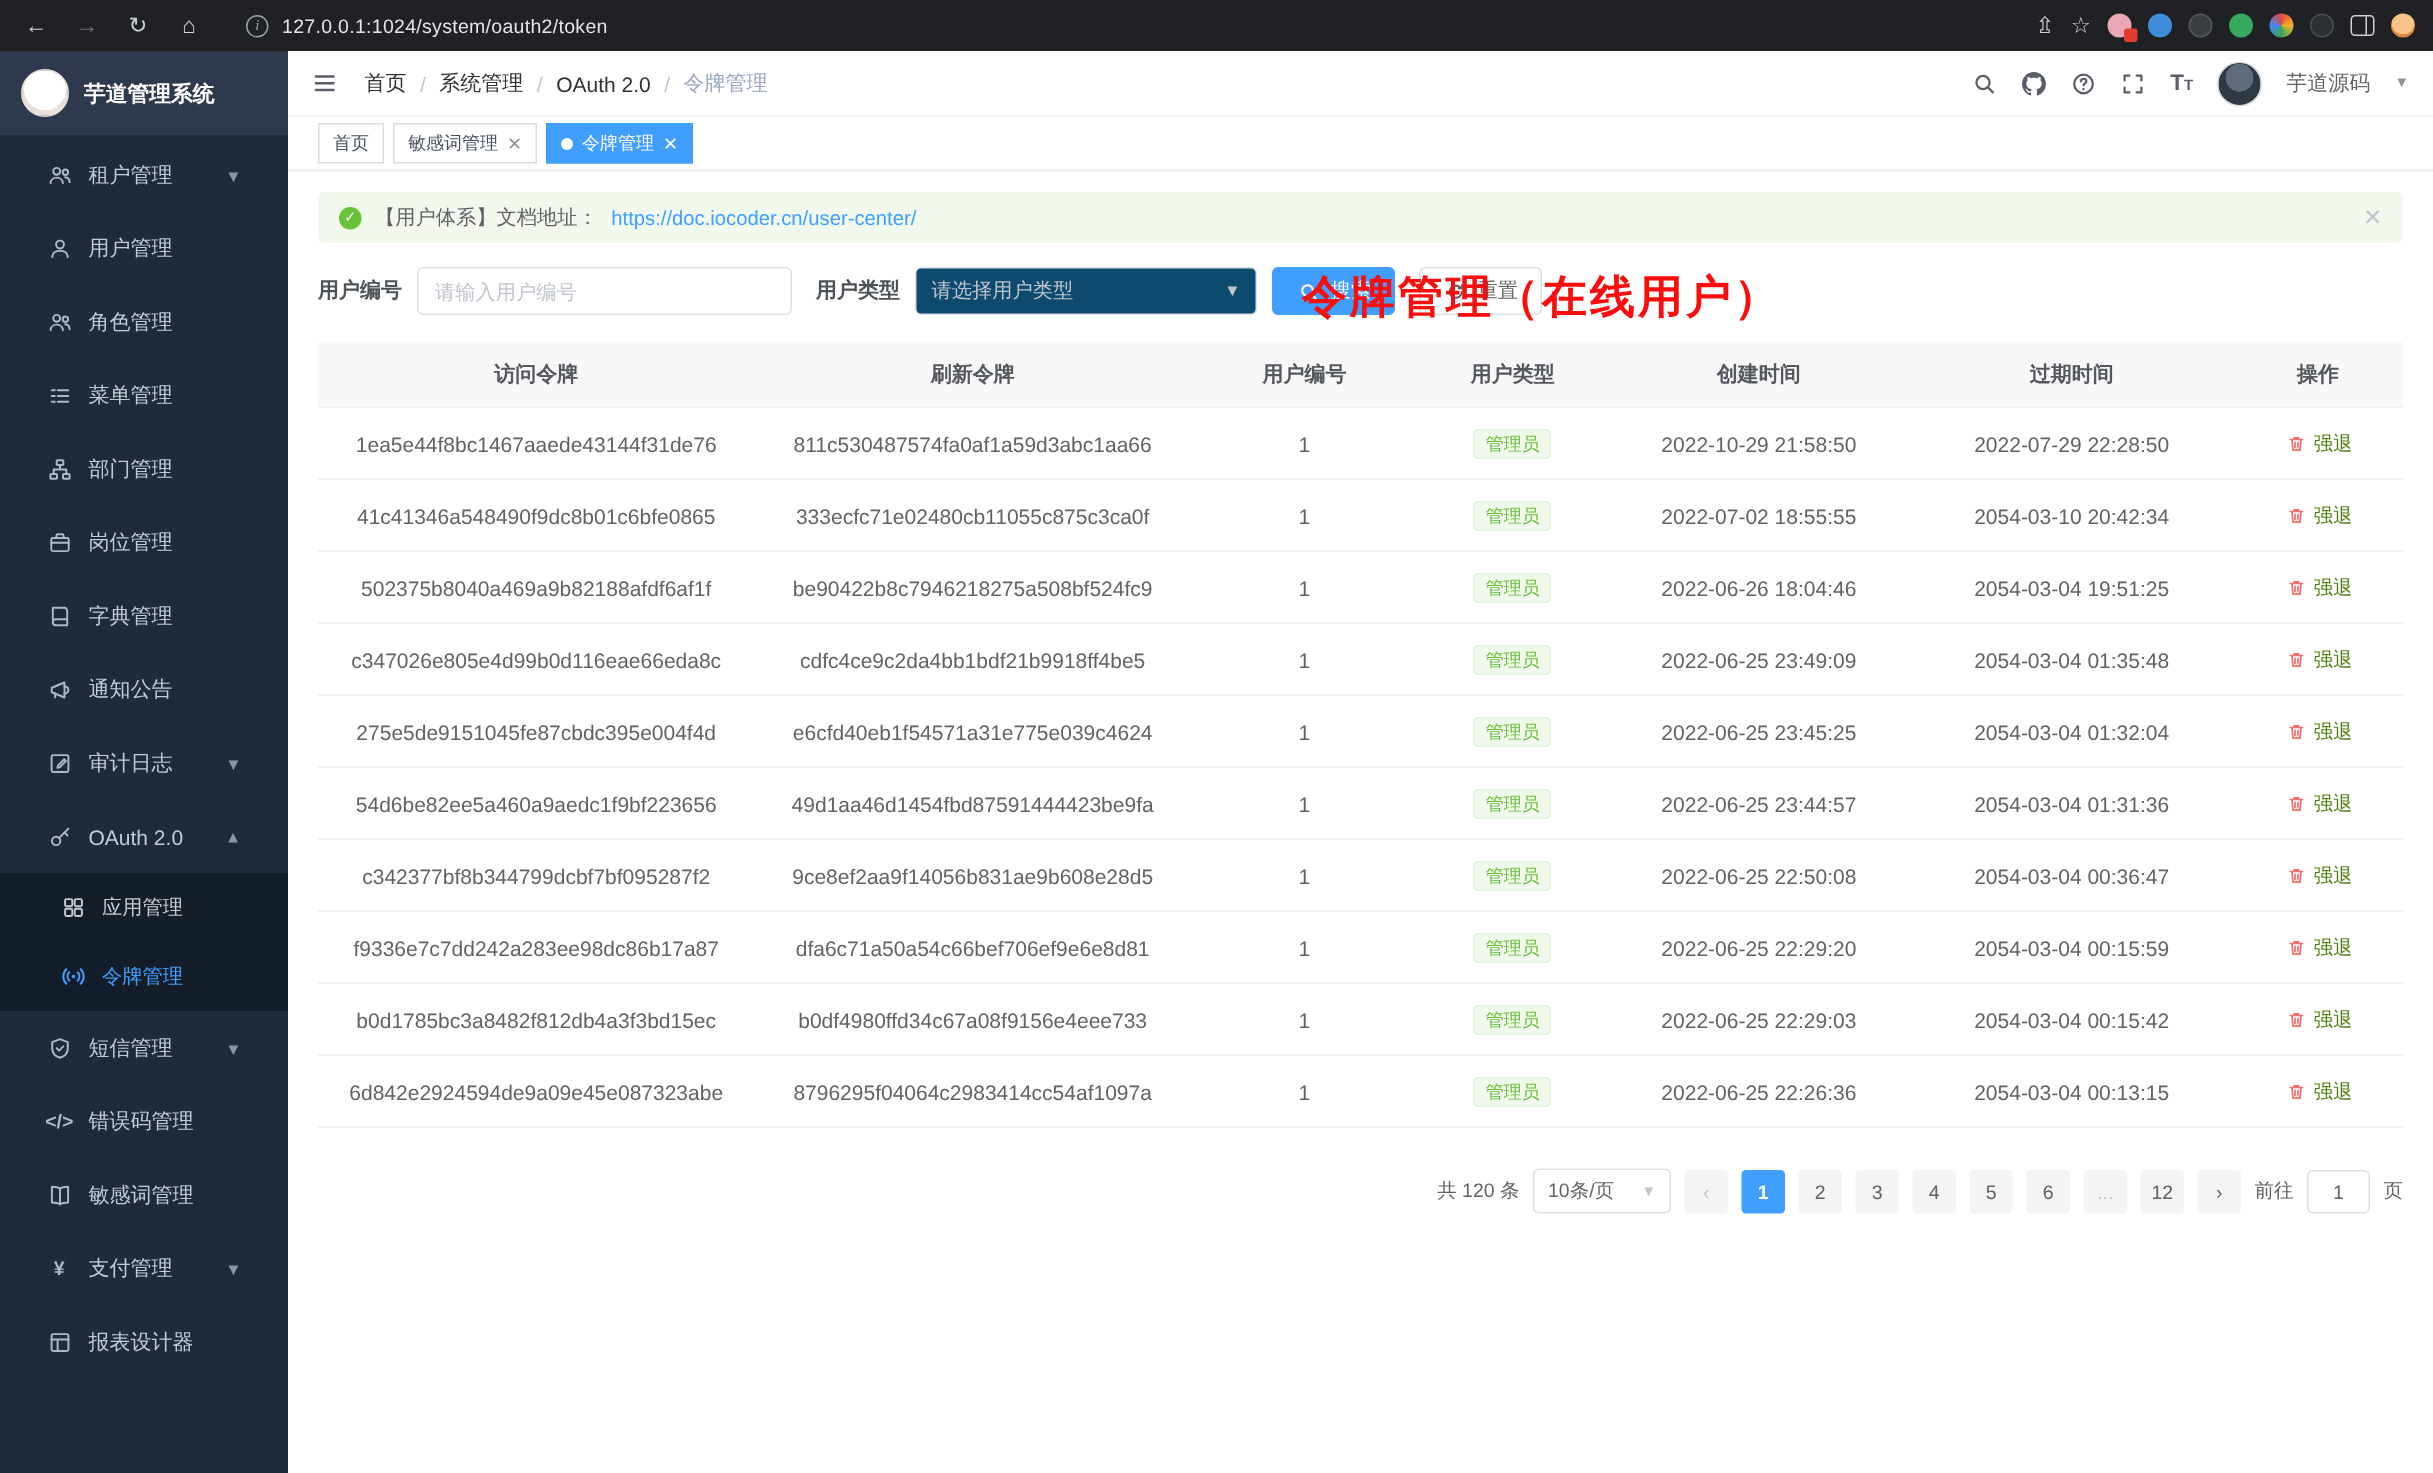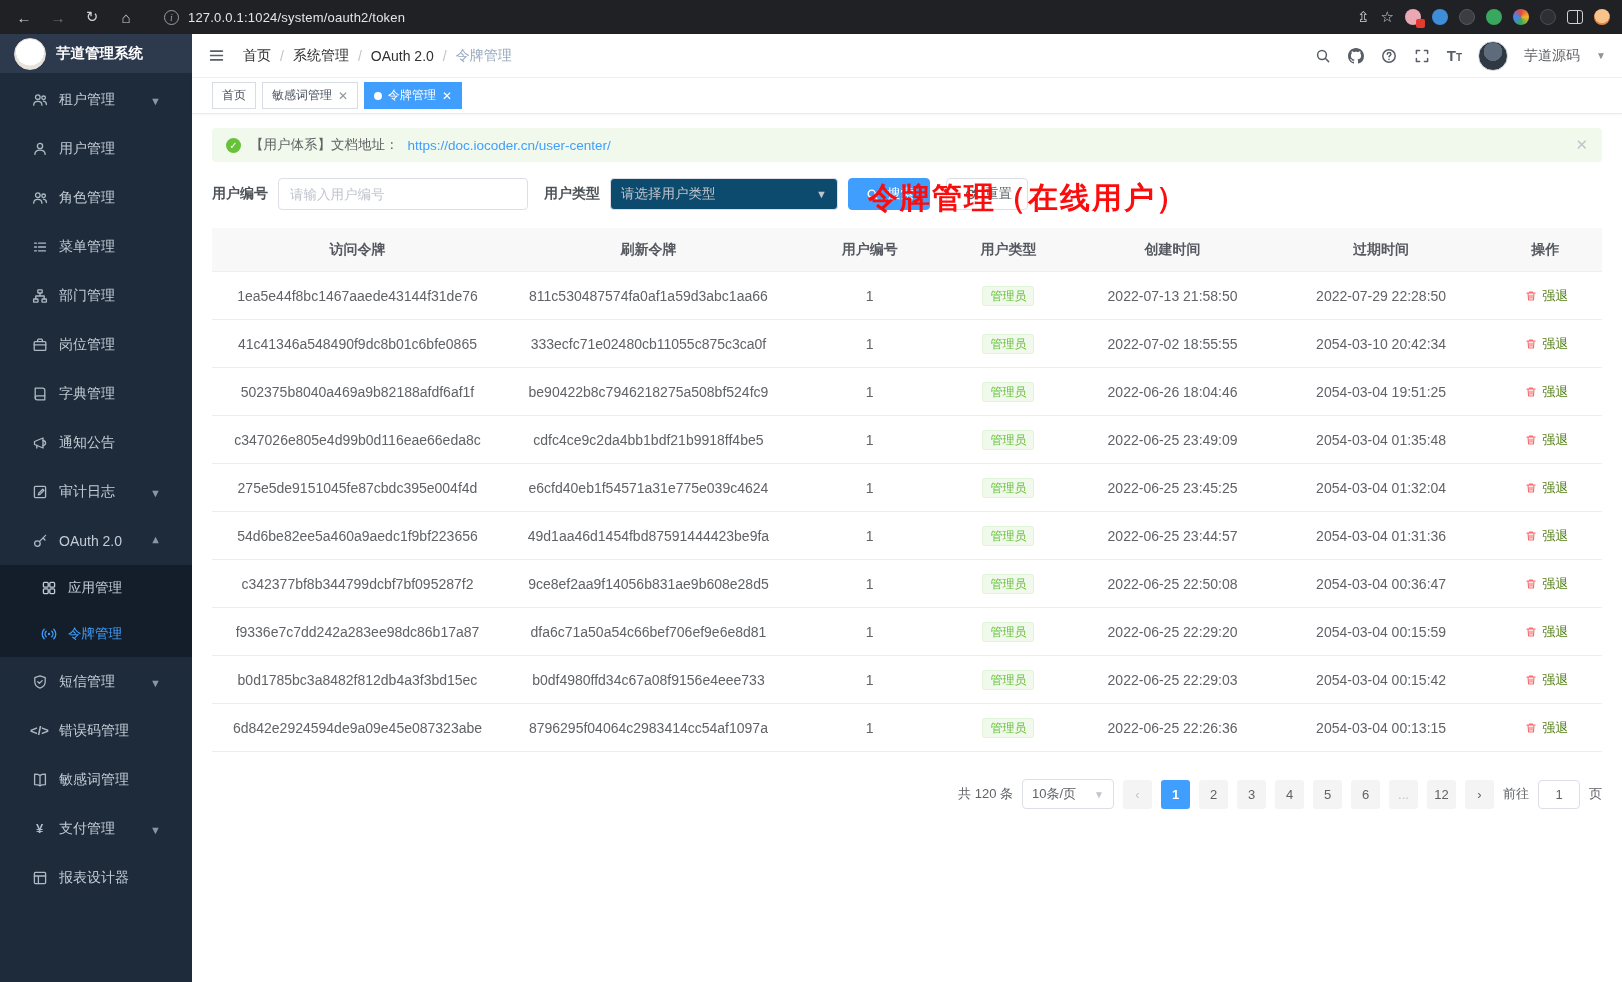--- a/index.html
+++ b/index.html
@@ -13,21 +13,21 @@
   .url-text{font-size:13px;color:#e3e5e8;letter-spacing:.2px}
   .b-right{display:flex;align-items:center;gap:11px}
   .ext-dot{width:16px;height:16px;border-radius:50%;position:relative}
   .ext-badge{position:absolute;right:-4px;bottom:-3px;width:9px;height:9px;background:#e33b2e;border-radius:2px}
   .share-ic,.star-ic{color:#cfd2d6;font-size:15px}
   .panel-ic{width:16px;height:14px;border:1.5px solid #cfd2d6;border-radius:3px;position:relative}
   .panel-ic:before{content:"";position:absolute;top:0;bottom:0;right:4px;width:1.5px;background:#cfd2d6}
   
   .app{display:flex;height:948px}
   .sidebar{width:192px;background:#1d2b3a;flex-shrink:0;display:flex;flex-direction:column;overflow:hidden}
-  .logo{height:39px;background:#2d3a4d;display:flex;align-items:center;gap:10px;padding:0 14px}
+  .logo{height:56px;background:#2d3a4d;display:flex;align-items:center;gap:10px;padding:0 14px}
   .logo-img{width:32px;height:32px;border-radius:50%;background:radial-gradient(circle at 50% 42%,#fff 60%,#e8e2da 61%);border:1px solid #e5e0d8;flex-shrink:0}
   .logo-title{color:#fff;font-size:14.5px;font-weight:700;white-space:nowrap}
   .nav{flex:1;overflow:hidden;padding-top:2px}
   .nav-item{height:49px;display:flex;align-items:center;gap:11px;padding:0 31px;color:#c3ccd6;font-size:14px;cursor:pointer;white-space:nowrap}
   .nav-item .icon{color:#aeb9c6}
   .submenu{background:#141e2a}
   .sub-item{height:46px;display:flex;align-items:center;gap:11px;padding:0 15px 0 40px;color:#c3ccd6;font-size:13.5px;cursor:pointer}
   .sub-item.active{color:#409eff}
   .sub-item.active .icon{color:#409eff}
   .chev{margin-left:auto;color:#8b96a3;font-size:11px;transform:translateY(1px)}
@@ -400,21 +400,21 @@
             <div class="th c-created">创建时间</div>
             <div class="th c-expires">过期时间</div>
             <div class="th c-ops">操作</div>
           </div>
         <div id="table-body">
             <div class="tr body-row">
               <div class="td c-access">1ea5e44f8bc1467aaede43144f31de76</div>
               <div class="td c-refresh">811c530487574fa0af1a59d3abc1aa66</div>
               <div class="td c-uid">1</div>
               <div class="td c-utype"><span class="badge">管理员</span></div>
-              <div class="td c-created">2022-07-13 21:58:50</div>
+              <div class="td c-created">2022-10-29 21:58:50</div>
               <div class="td c-expires">2022-07-29 22:28:50</div>
               <div class="td c-ops"><span class="kick"><span class="icon">
                     <svg viewBox="0 0 16 16">
                       <path d="M2.5 4h11M6 4V2.6h4V4M4 4l.8 9.4h6.4L12 4M6.7 6.6v4.4M9.3 6.6v4.4"></path>
                     </svg>
                   </span>强退</span></div>
             </div>
             <div class="tr body-row">
               <div class="td c-access">41c41346a548490f9dc8b01c6bfe0865</div>
               <div class="td c-refresh">333ecfc71e02480cb11055c875c3ca0f</div>

